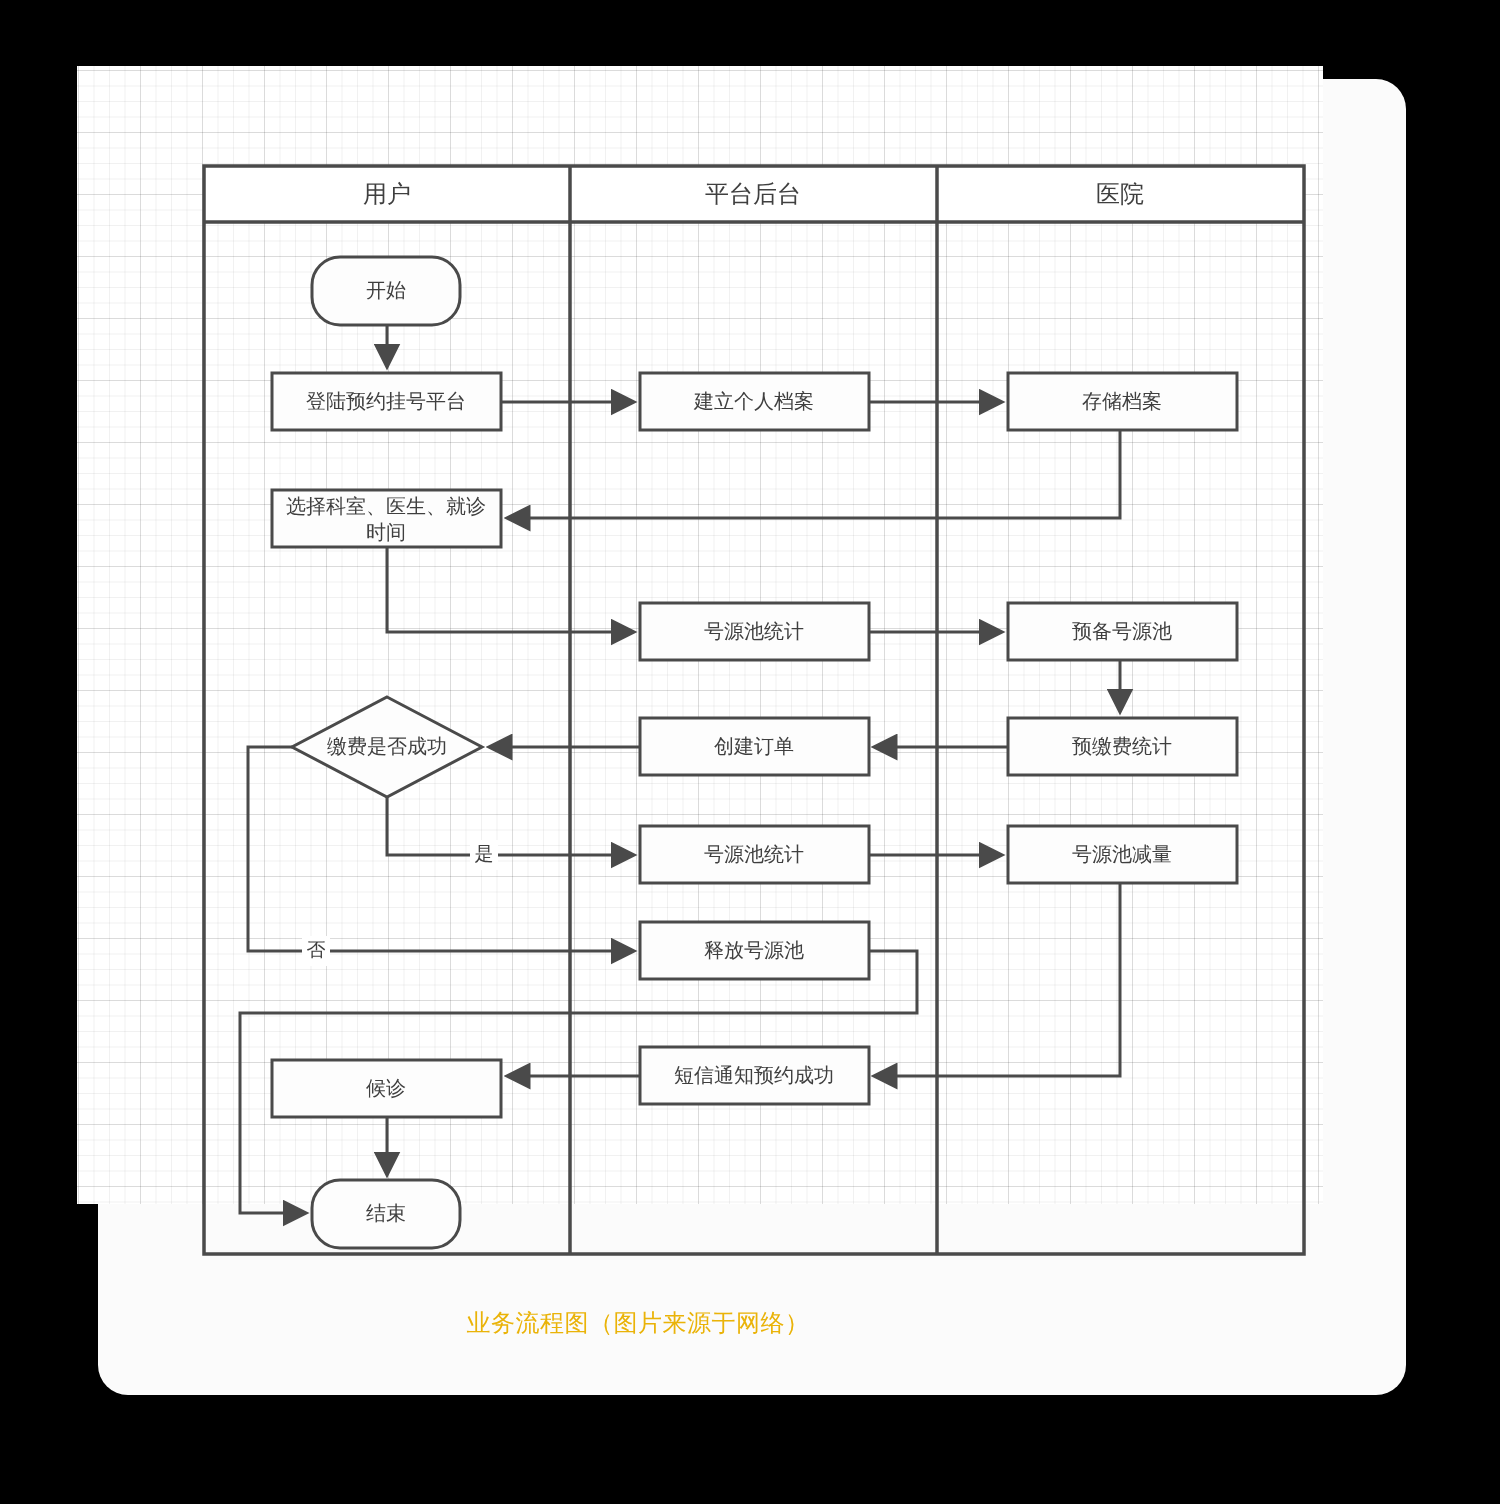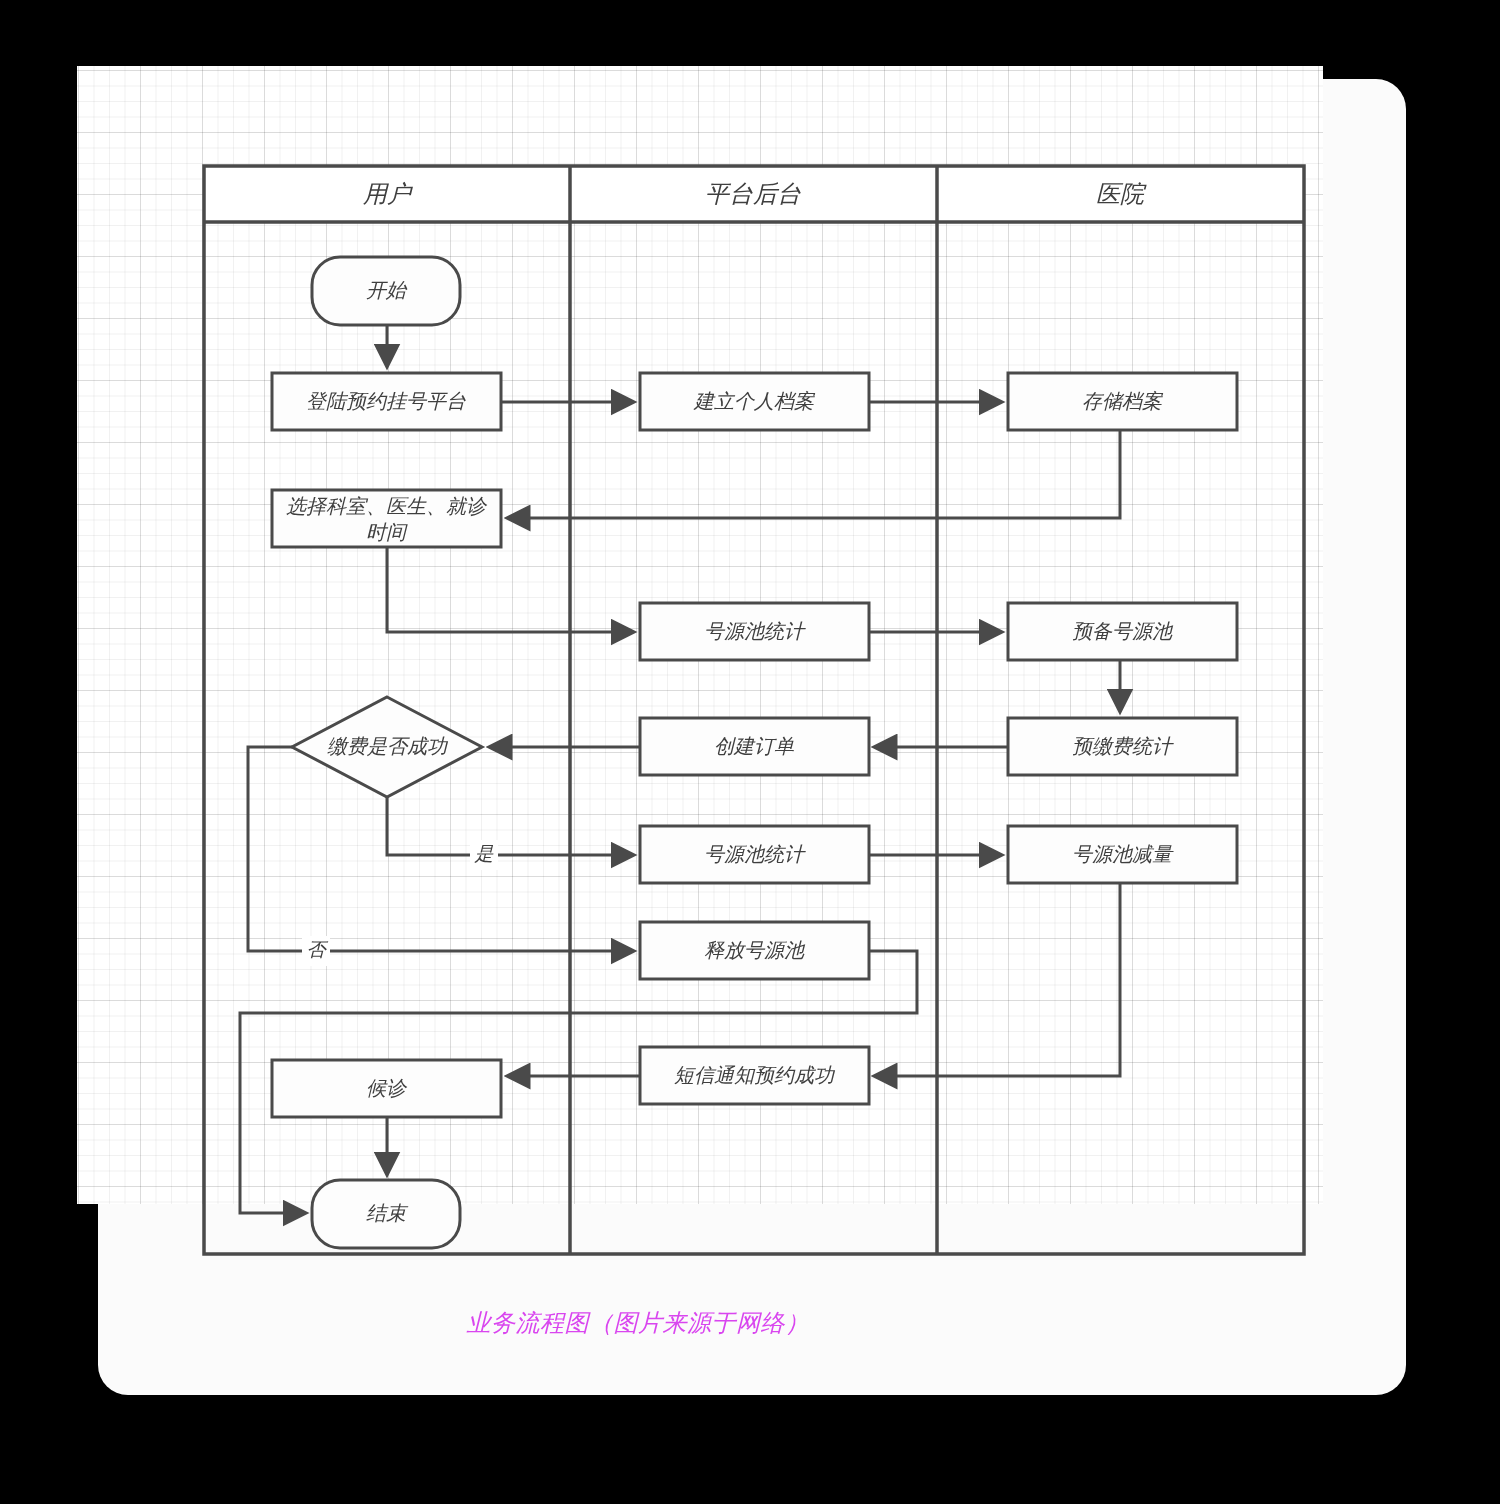--- a/index.html
+++ b/index.html
@@ -9,21 +9,20 @@
     width: 1500px;
     height: 1504px;
     overflow: hidden;
     font-family: "Liberation Sans", "DejaVu Sans", sans-serif;
   }
   #root {
     position: relative;
     width: 1500px;
     height: 1504px;
     background: #000000;
-    font-style: italic;
   }
   #card {
     position: absolute;
     left: 98px;
     top: 79px;
     width: 1308px;
     height: 1316px;
     background: #fbfbfb;
     border-radius: 30px;
   }
@@ -49,21 +48,21 @@
     width: 1500px;
     height: 1504px;
   }
   #caption {
     position: absolute;
     left: 0;
     top: 1307px;
     width: 1276px;
     text-align: center;
     font-size: 24px;
-    color: #d946ef;
+    color: #eab308;
     letter-spacing: 0.5px;
   }
   .node-text {
     font-size: 20px;
     fill: #3f3f3f;
     text-anchor: middle;
     dominant-baseline: middle;
     font-family: "Liberation Sans", "DejaVu Sans", sans-serif;
   }
   .lane-text {

